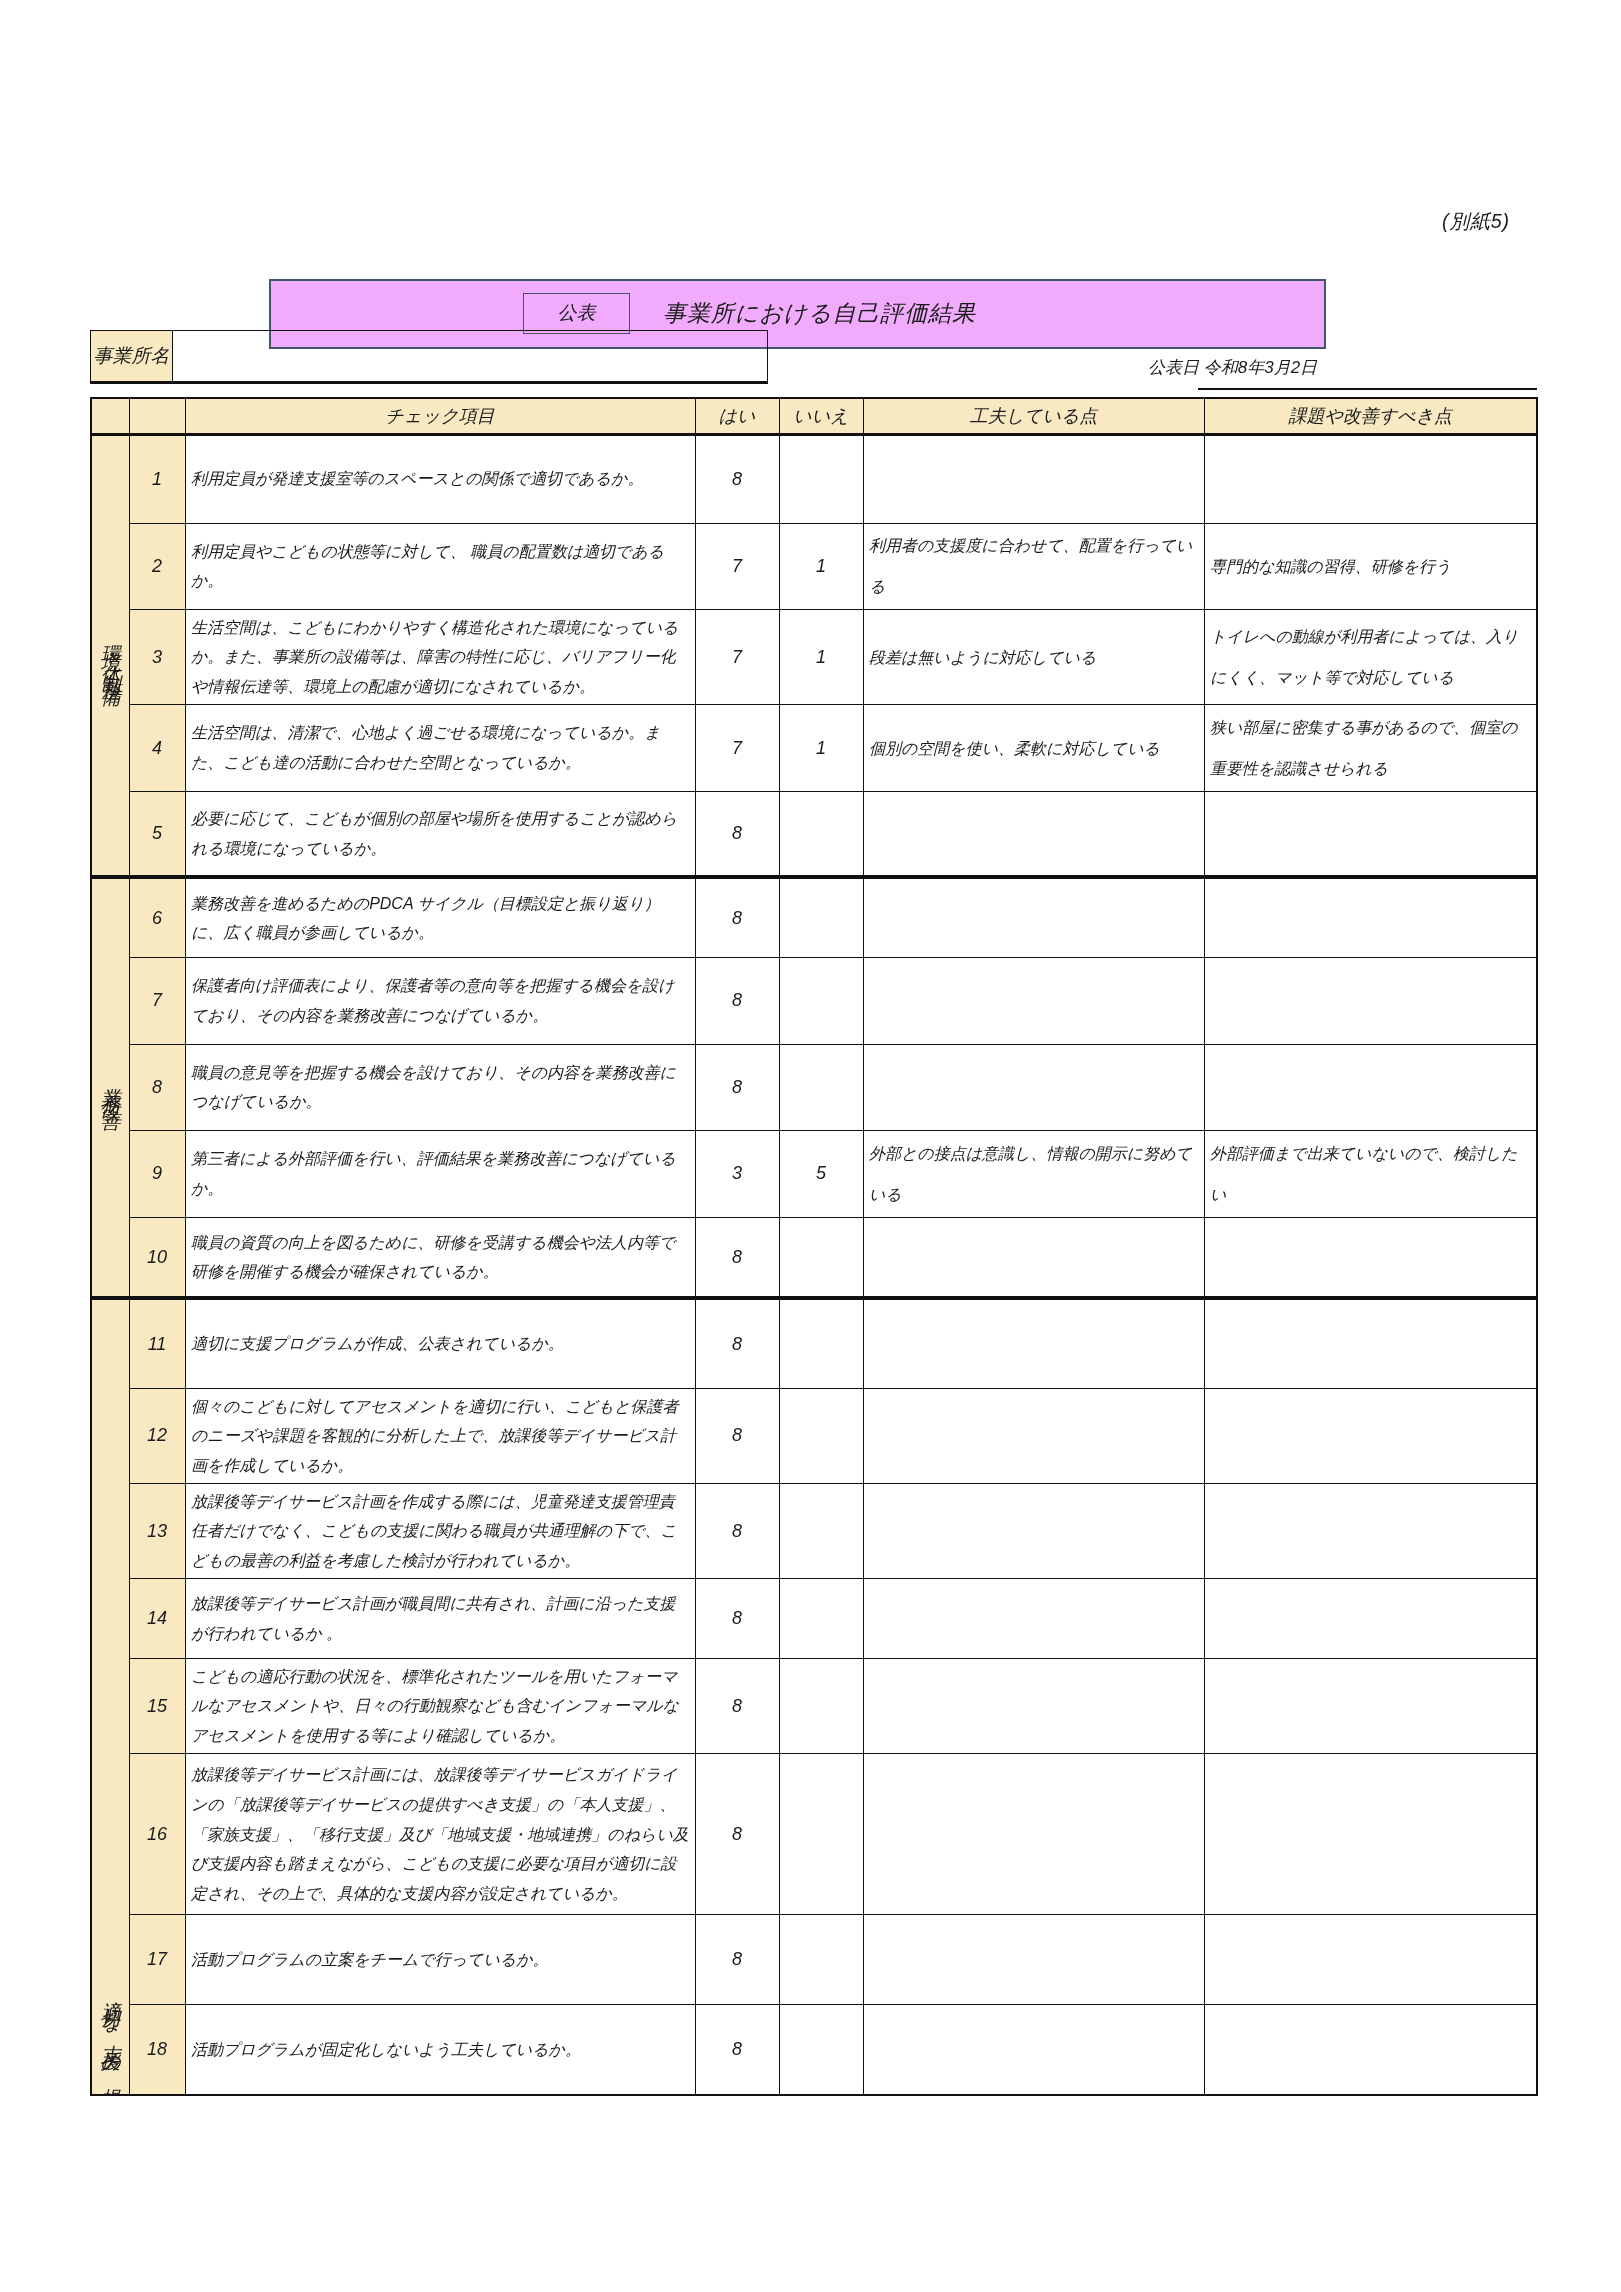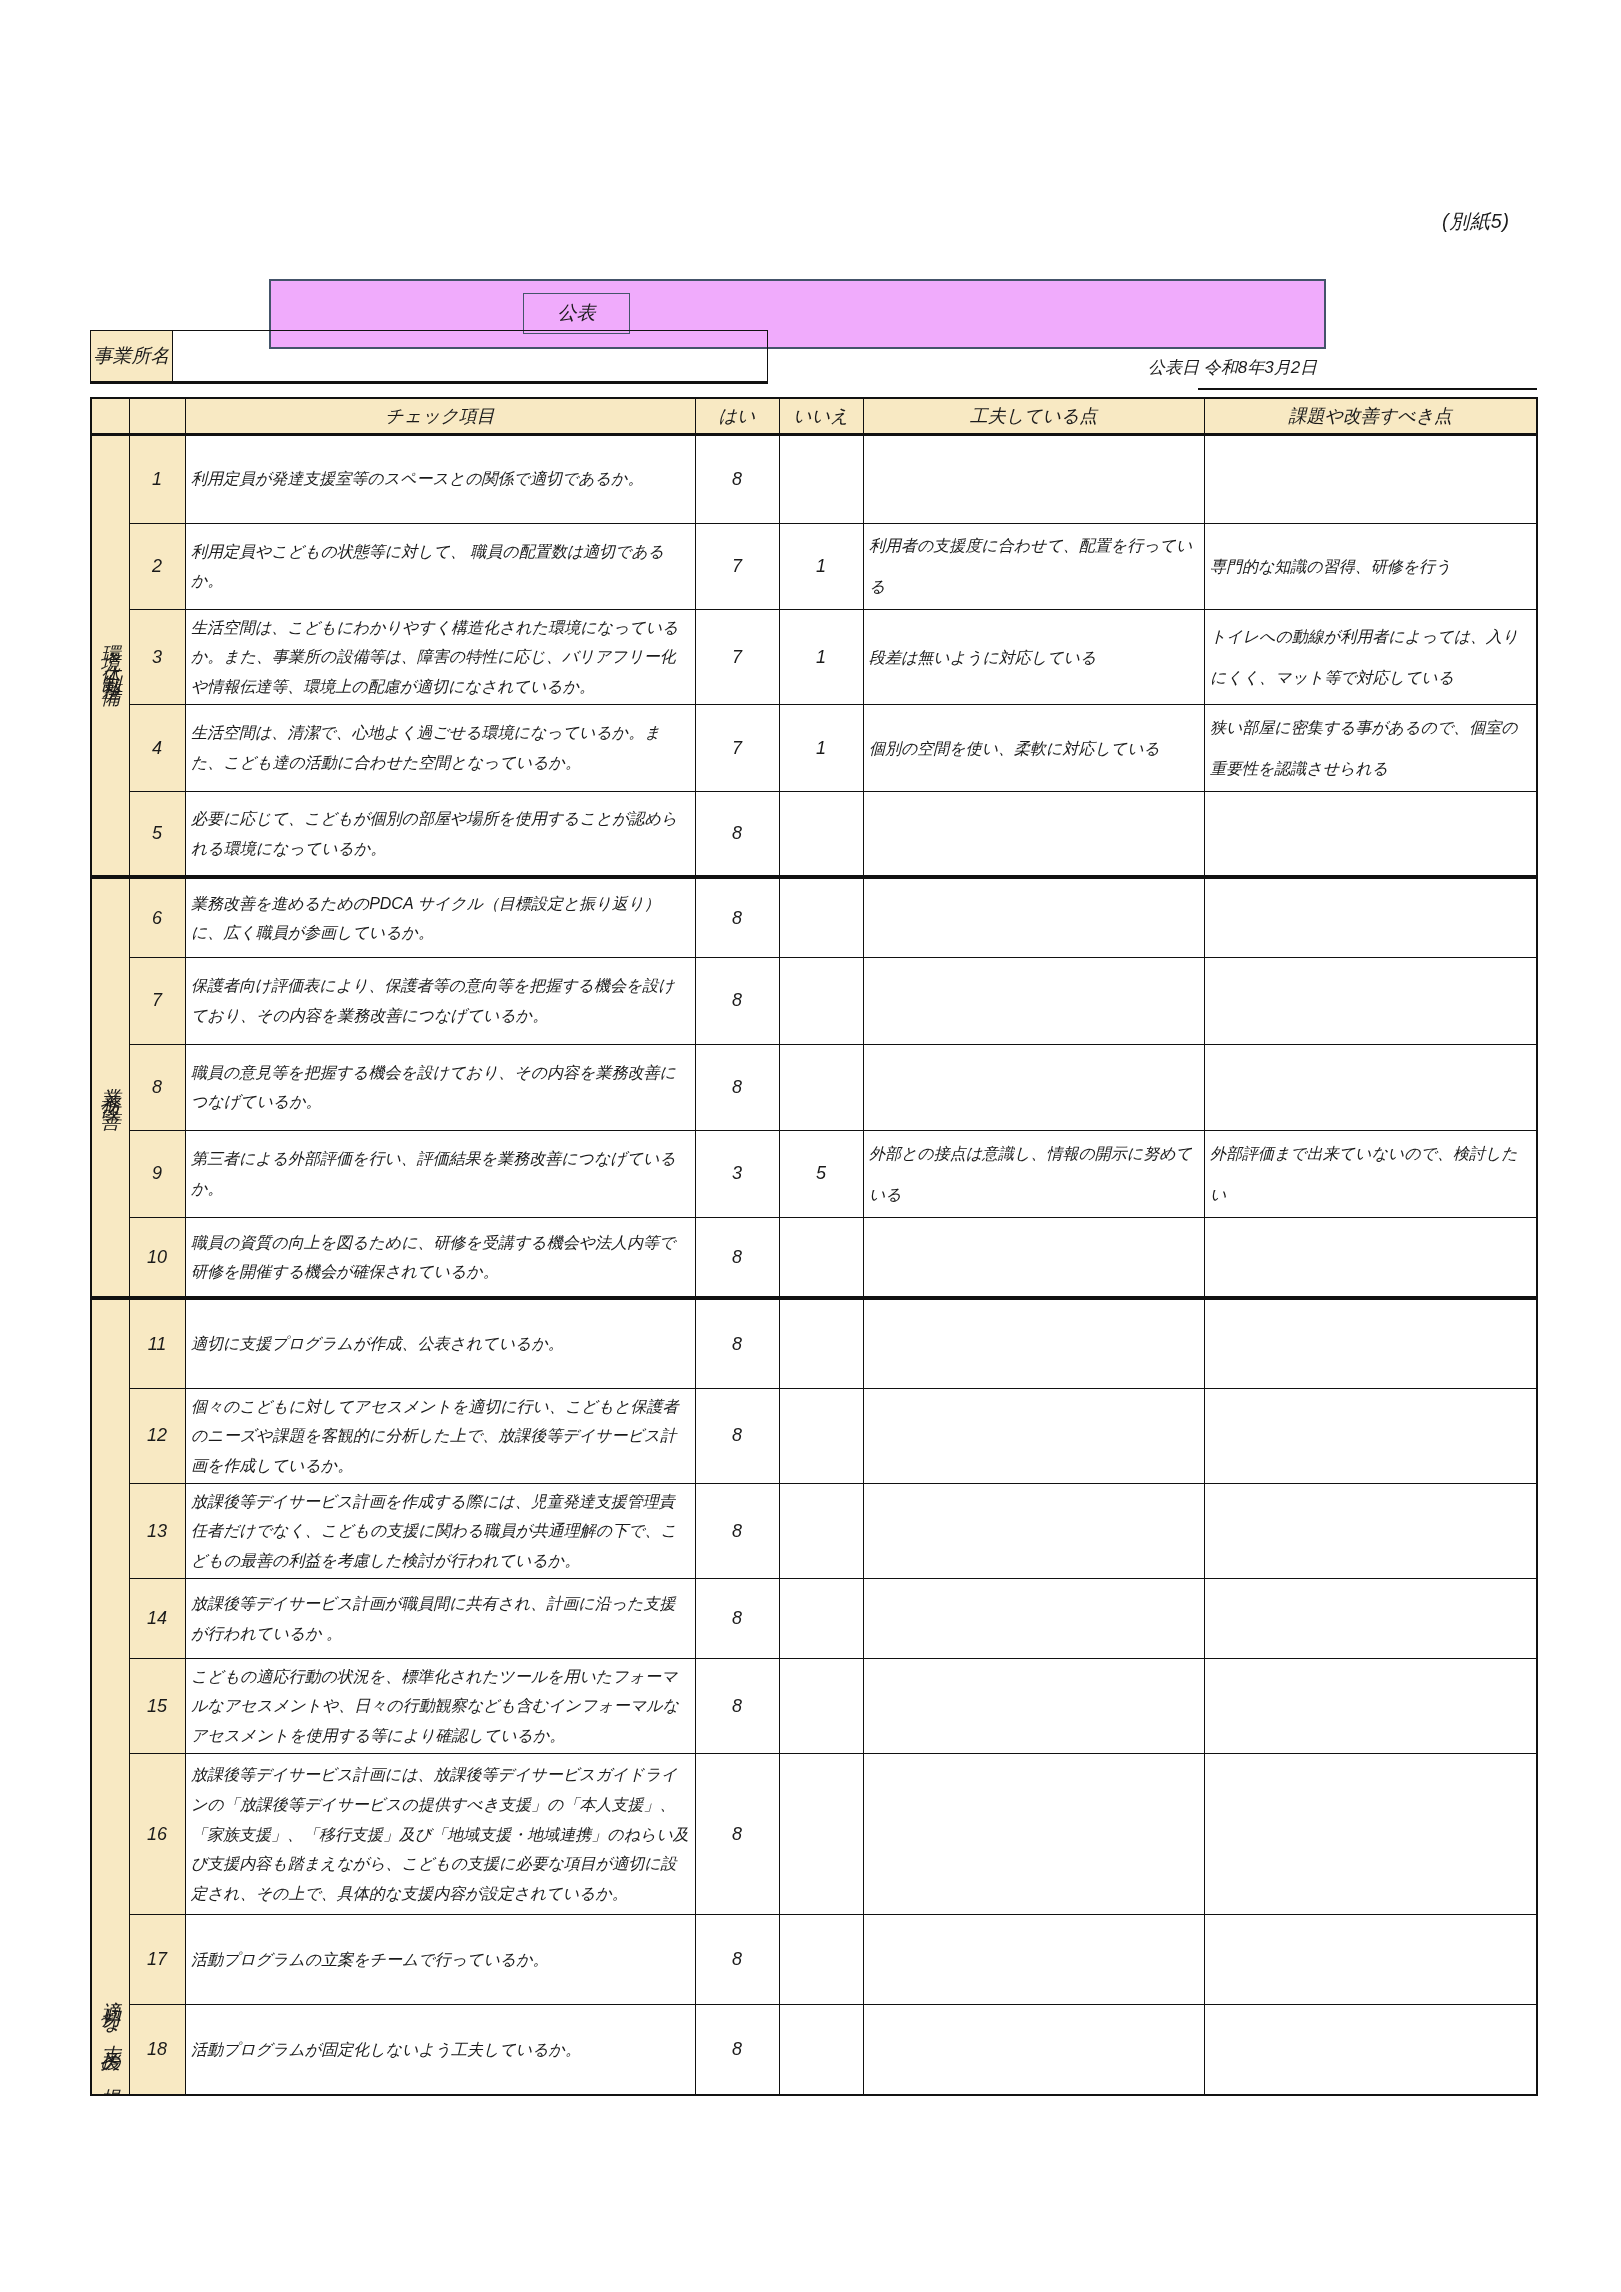--- a/index.html
+++ b/index.html
@@ -97,20 +97,21 @@
 <body>
 
 <div class="page">
 
   <div class="corner-note">(別紙5)</div>
 
   <div class="title-box">
     <div class="kohyo-box">
       <span>公表</span>
     </div>
+    <div class="title-text">事業所における自己評価結果</div>
   </div>
 
   <div class="office">
     <div class="office-label">事業所名</div>
   </div>
 
   <div class="publish">公表日 令和8年3月2日</div>
   <div class="publish-line"></div>
 
   <table class="main">

